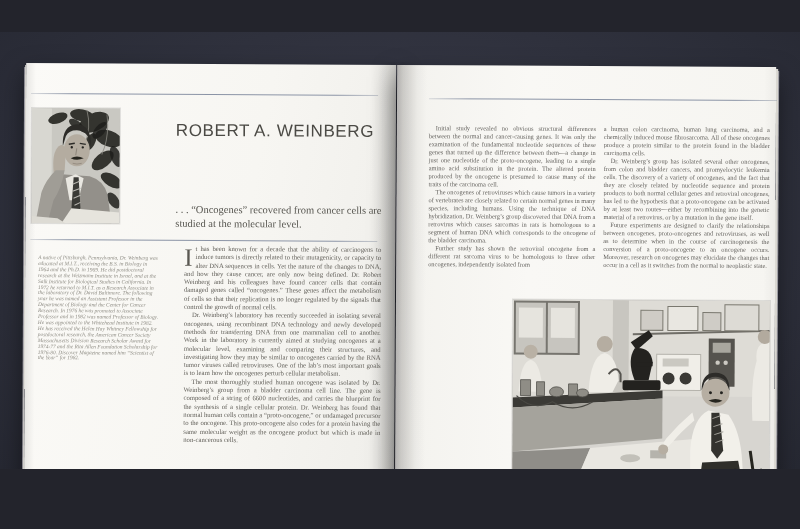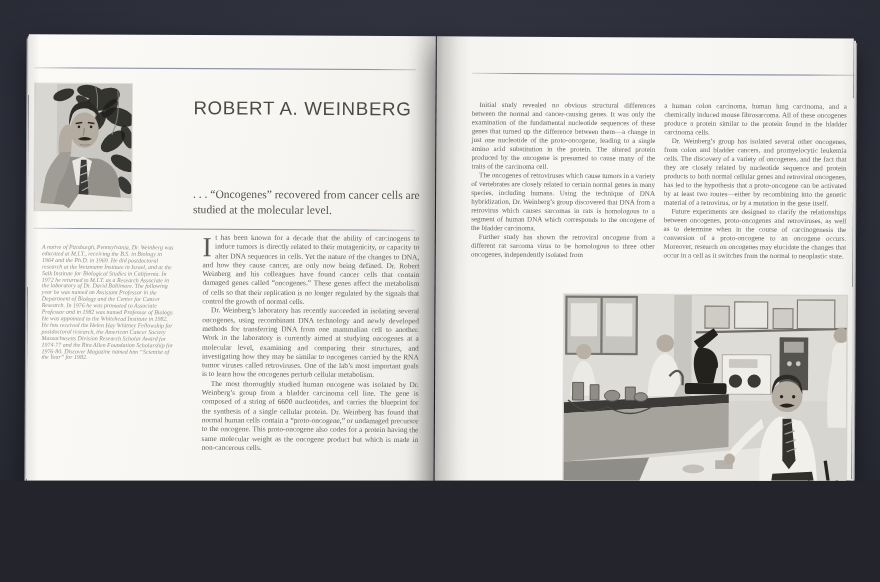--- a/index.html
+++ b/index.html
@@ -1,19 +1,20 @@
 <!DOCTYPE html>
 <html><head>
 <meta charset="utf-8">
 <style>
   html,body{margin:0;padding:0;background:#23242c;}
   .stage{
     position:relative;width:800px;height:437px;overflow:hidden;
     background:radial-gradient(ellipse at 50% 42%, #3a3c4a 0%, #2f313d 55%, #262832 100%);
     font-family:"Liberation Serif", serif;
+    margin-top:32px;
   }
   .spread{position:absolute;left:0;top:0;width:800px;height:529px;transform:rotate(0.3deg);transform-origin:400px 265px;}
   .page{position:absolute;top:33px;height:470px;}
   .page-left{
     left:25px;width:370px;
     background:linear-gradient(100deg,#fbfaf7 0%,#f7f6f2 55%,#efeeea 98%);
     box-shadow:-1px 2px 0 0 #d8d6d0, -2px 4px 0 0 #9a99a0, 0 12px 26px rgba(0,0,0,.55);
   }
   .page-right{
     left:396px;width:379px;

